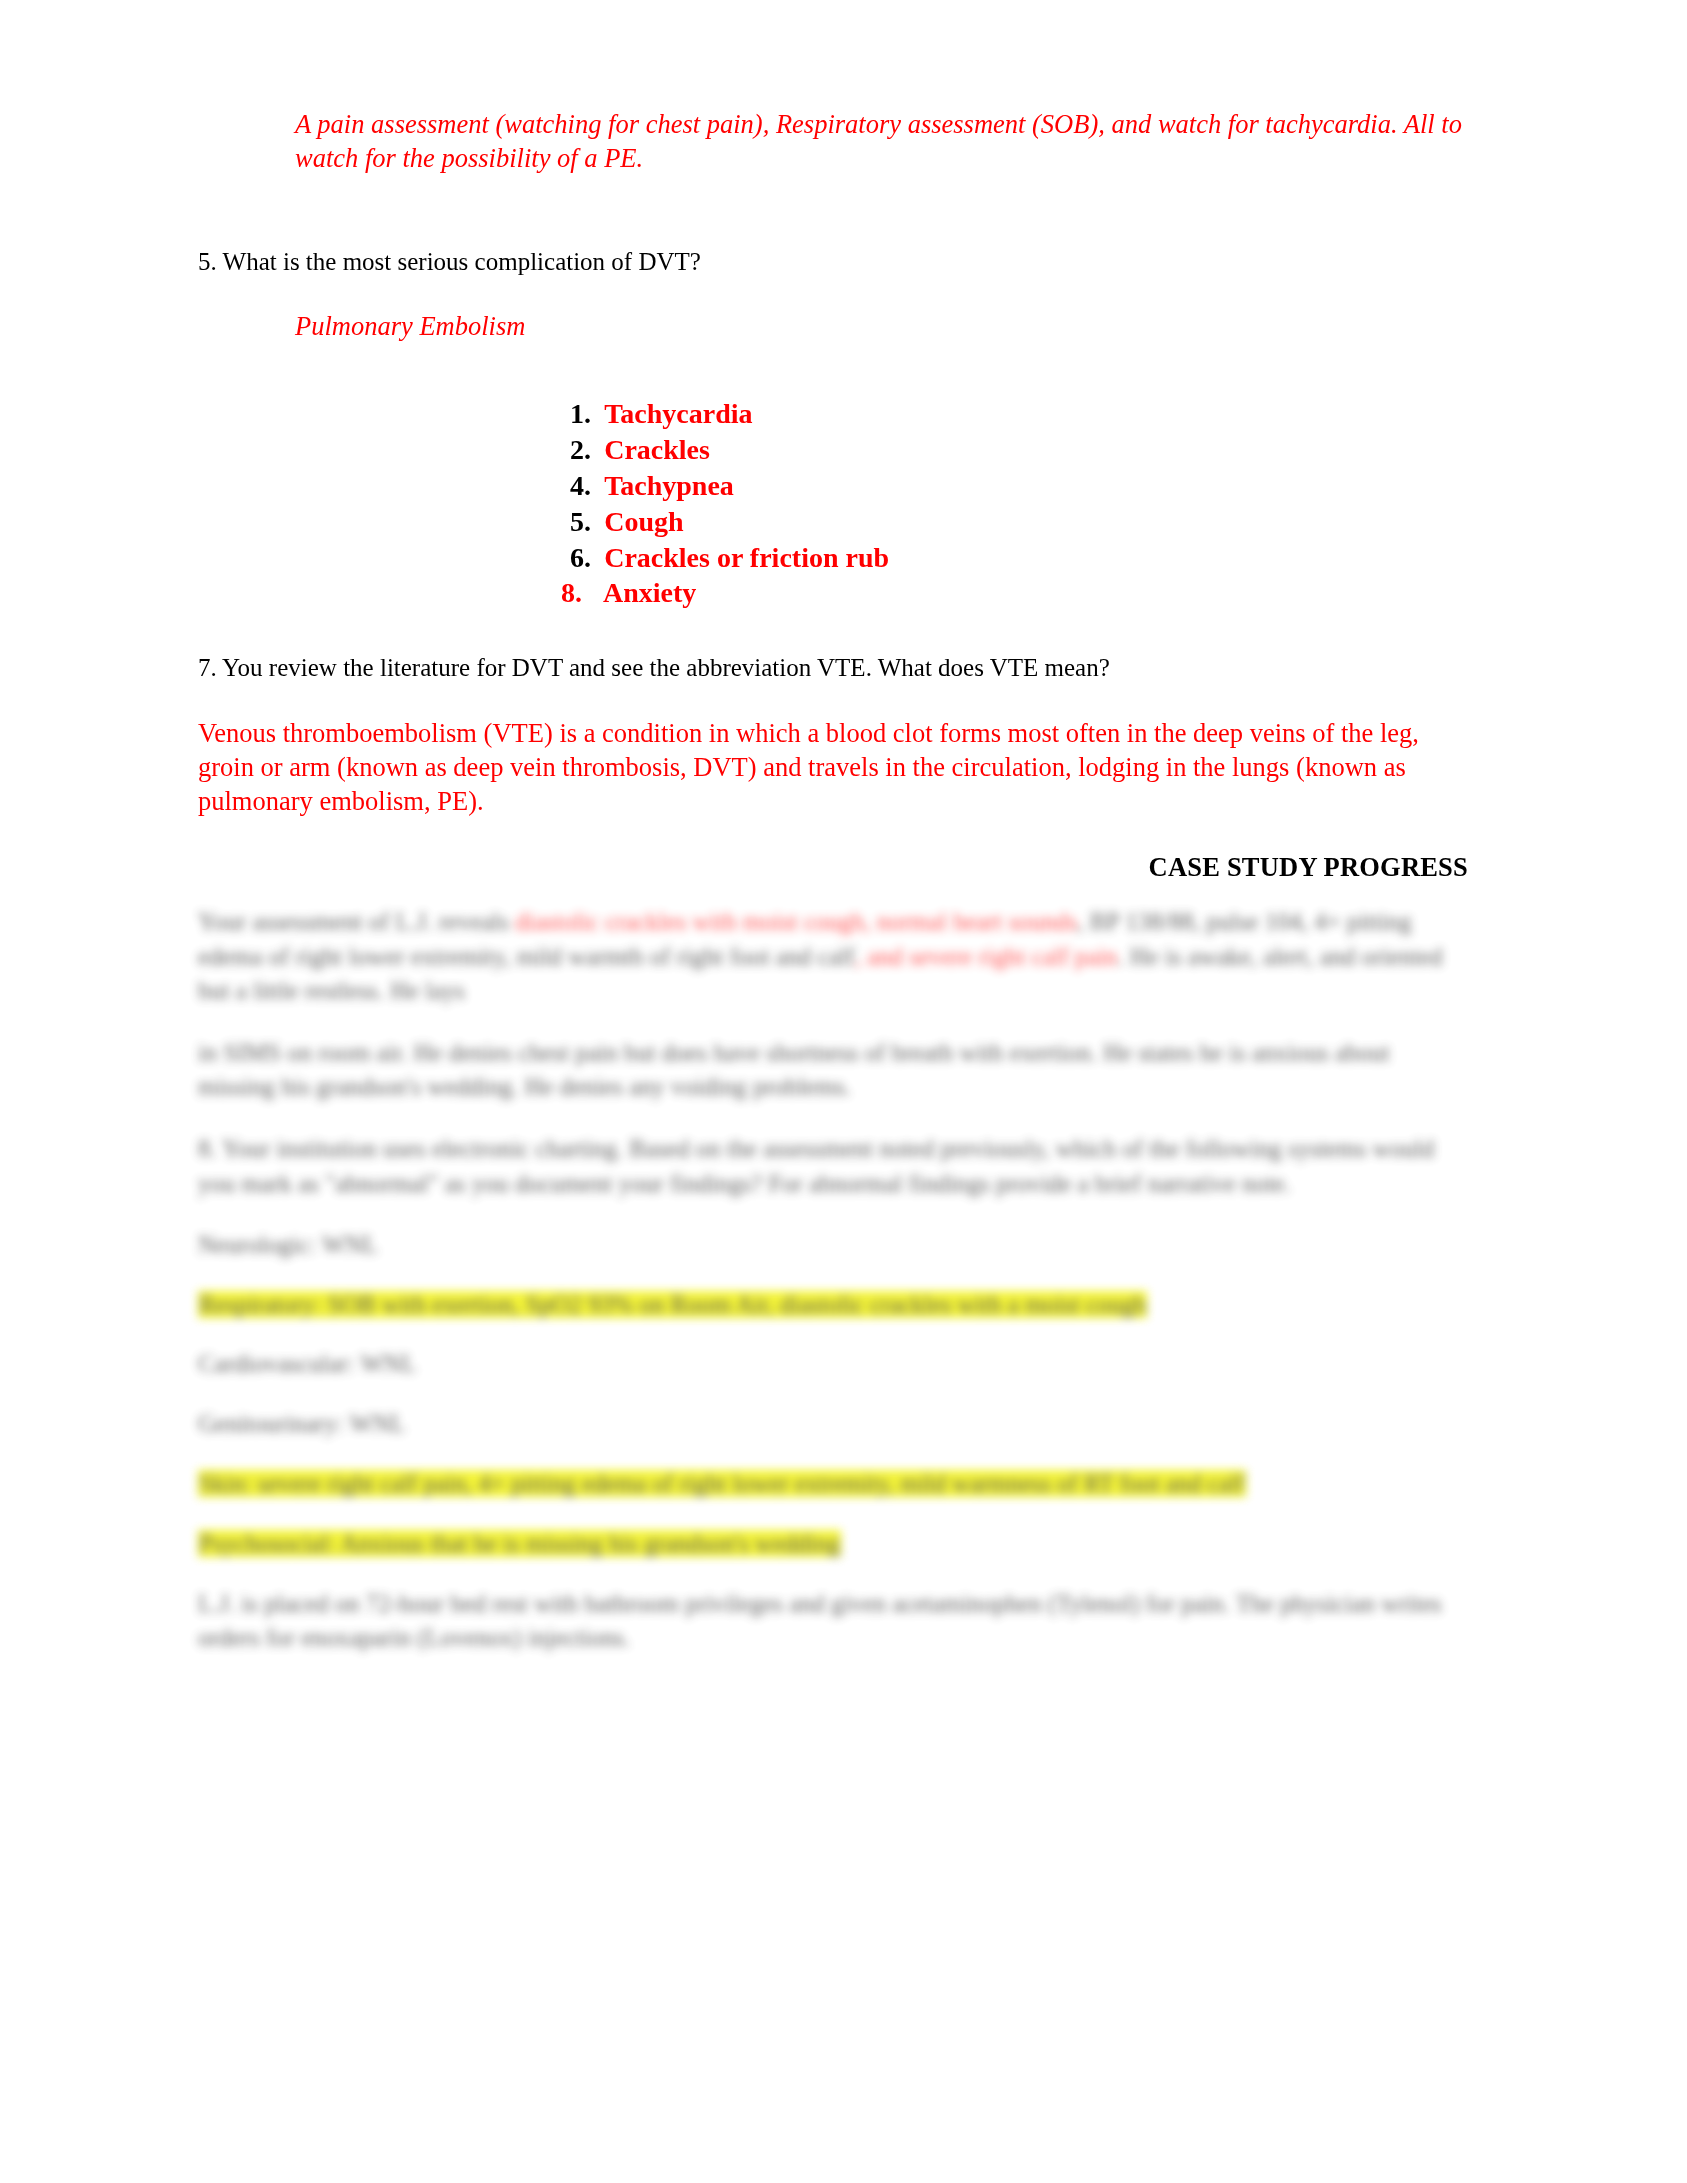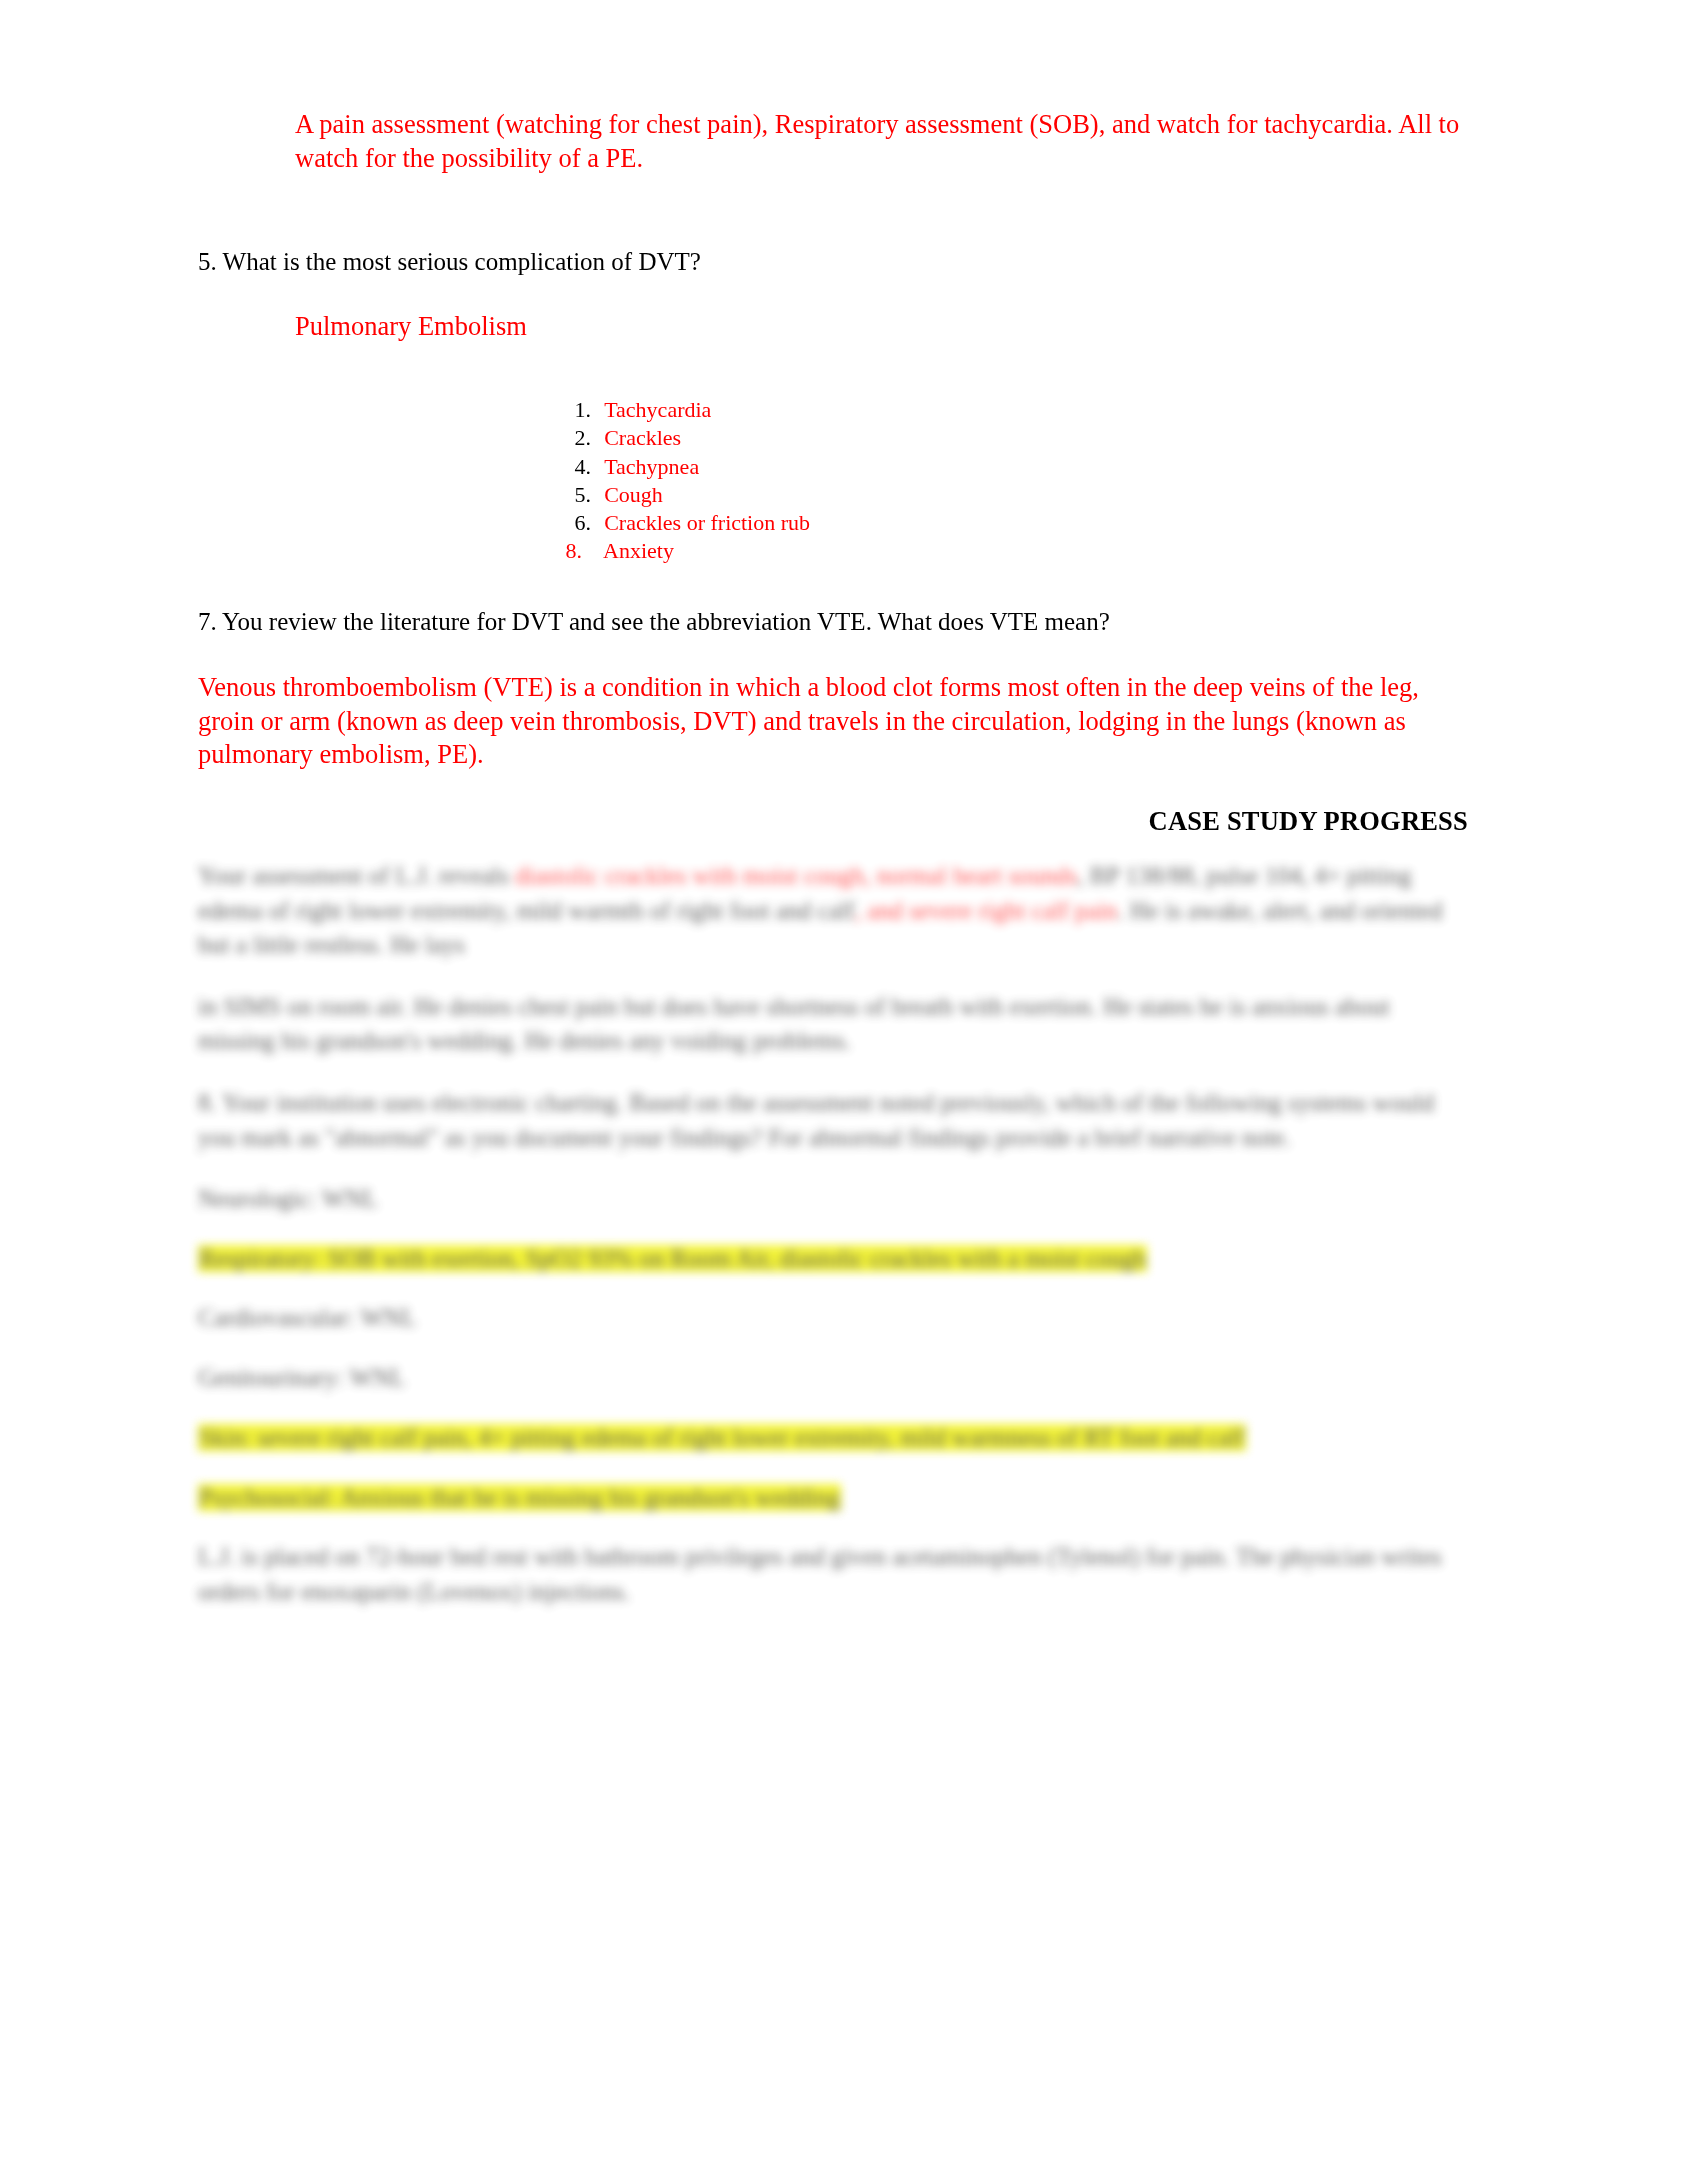--- a/index.html
+++ b/index.html
@@ -32,45 +32,46 @@
     font-size: 26.5px;
     line-height: 1.28;
     margin: 0;
   }
   .q-black {
     color: #000000;
     font-size: 25px;
     line-height: 1.30;
     margin: 0;
   }
-  .indent-1 { margin-left: 97px; }
+  .indent-1 { margin-left: 97px; font-style: italic; }
 
   .blk-heading {
     color: #000000;
     font-size: 26.5px;
     font-weight: bold;
     line-height: 1.3;
     margin: 0;
     letter-spacing: 0.2px;
     text-align: right;
   }
 
   
   ol.findings {
     list-style: none;
     margin: 0;
     padding: 0;
   }
   ol.findings li {
     position: relative;
-    font-size: 22px;
+    font-size: 28px;
     line-height: 1.28;
     color: #FF0000;
     padding-left: 0;
     margin-left: 344px;
+    font-weight: bold;
   }
   ol.findings li .num {
     display: inline-block;
     width: 49px;
     color: #000000;
     text-align: right;
     margin-right: 13.2px;
   }
   ol.findings li.all-red .num { color: #FF0000; }
   ol.findings li.all-red {

